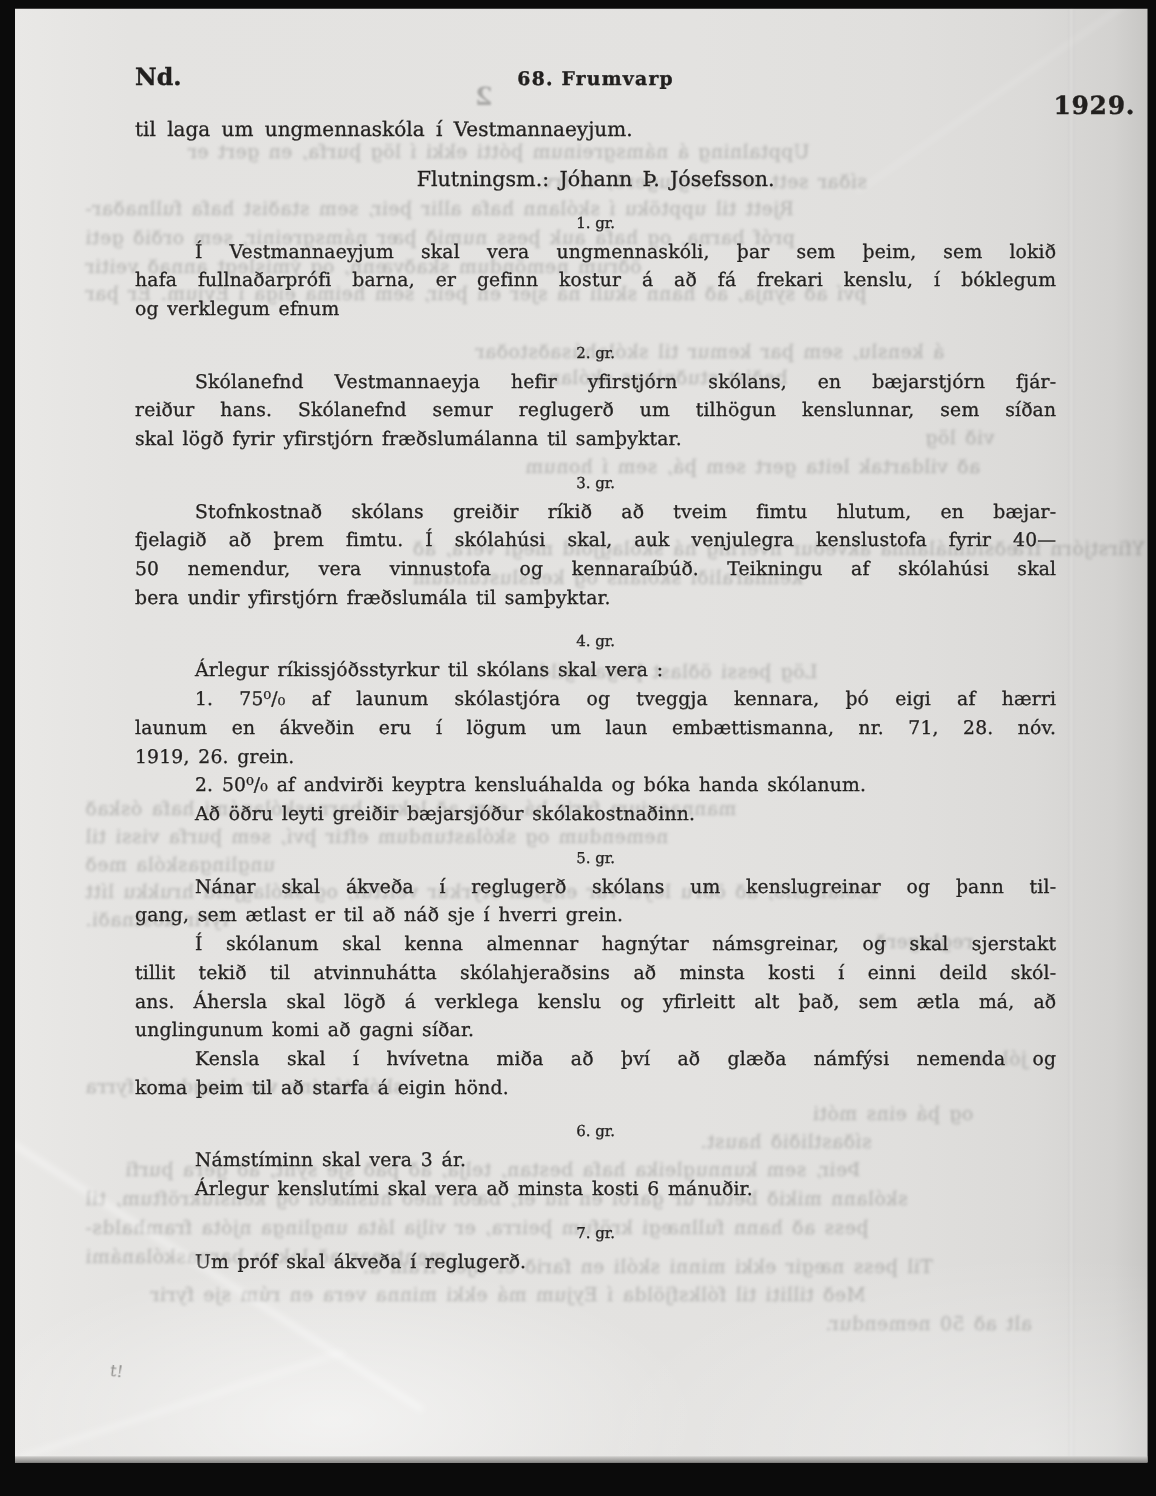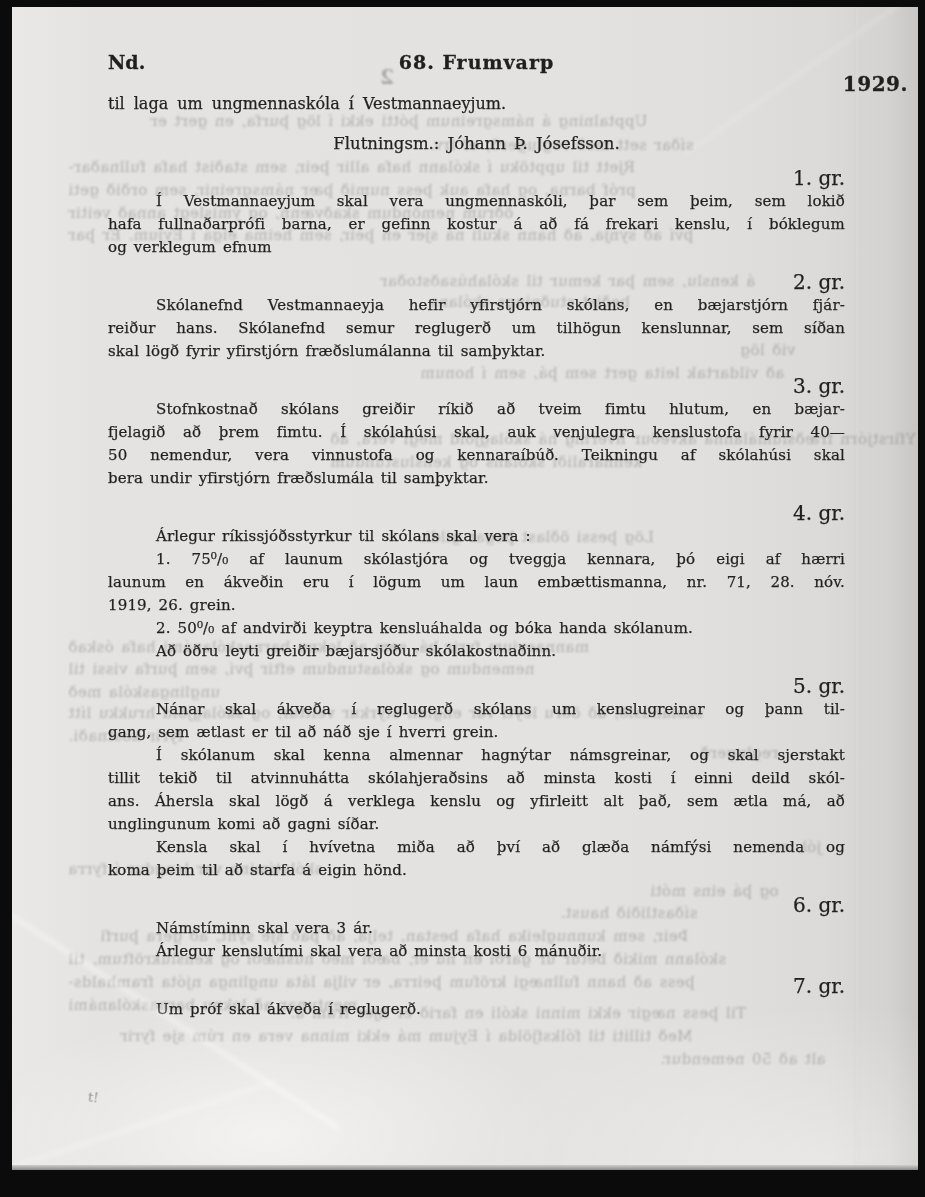--- a/index.html
+++ b/index.html
@@ -49,24 +49,24 @@
   }
   
   .year{
     position:absolute;top:65px;right:10px;
     font-weight:bold;font-size:20px;letter-spacing:.5px;text-align:right;
     -webkit-text-stroke:.3px #262422;
   }
   .textblock{position:absolute;left:56px;top:0;width:737px;padding-top:44px;margin-left:40px;}
   .header-row{position:relative;height:23px;line-height:23px;text-align:center;}
   .chamber{position:absolute;left:0;top:0;font-weight:bold;font-size:19px;-webkit-text-stroke:.3px #262422;}
-  .doc-title{font-weight:bold;font-size:19px;letter-spacing:1px;-webkit-text-stroke:.3px #262422;}
+  .doc-title{font-weight:bold;font-size:15px;letter-spacing:1px;-webkit-text-stroke:.3px #262422;}
   .subtitle{margin-top:18px;font-size:16px;line-height:23px;word-spacing:4px;-webkit-text-stroke:.25px #2a2826;}
   .proposer{margin-top:17px;text-align:center;font-size:16.5px;line-height:23px;word-spacing:3px;-webkit-text-stroke:.25px #2a2826;}
-  .gr-heading{margin-top:12px;text-align:right;font-size:20px;line-height:23px;-webkit-text-stroke:.25px #2a2826;}
+  .gr-heading{margin-top:12px;text-align:center;font-size:12px;line-height:23px;-webkit-text-stroke:.25px #2a2826;}
   .para{margin:0;}
   .line{
     font-size:15px;line-height:23px;word-spacing:2px;letter-spacing:.15px;
     text-align:justify;text-align-last:justify;
     -webkit-text-stroke:.25px #2a2826;
   }
   .line.last{text-align-last:auto;}
   .line.indent{padding-left:48px;}
 </style>
 </head>

